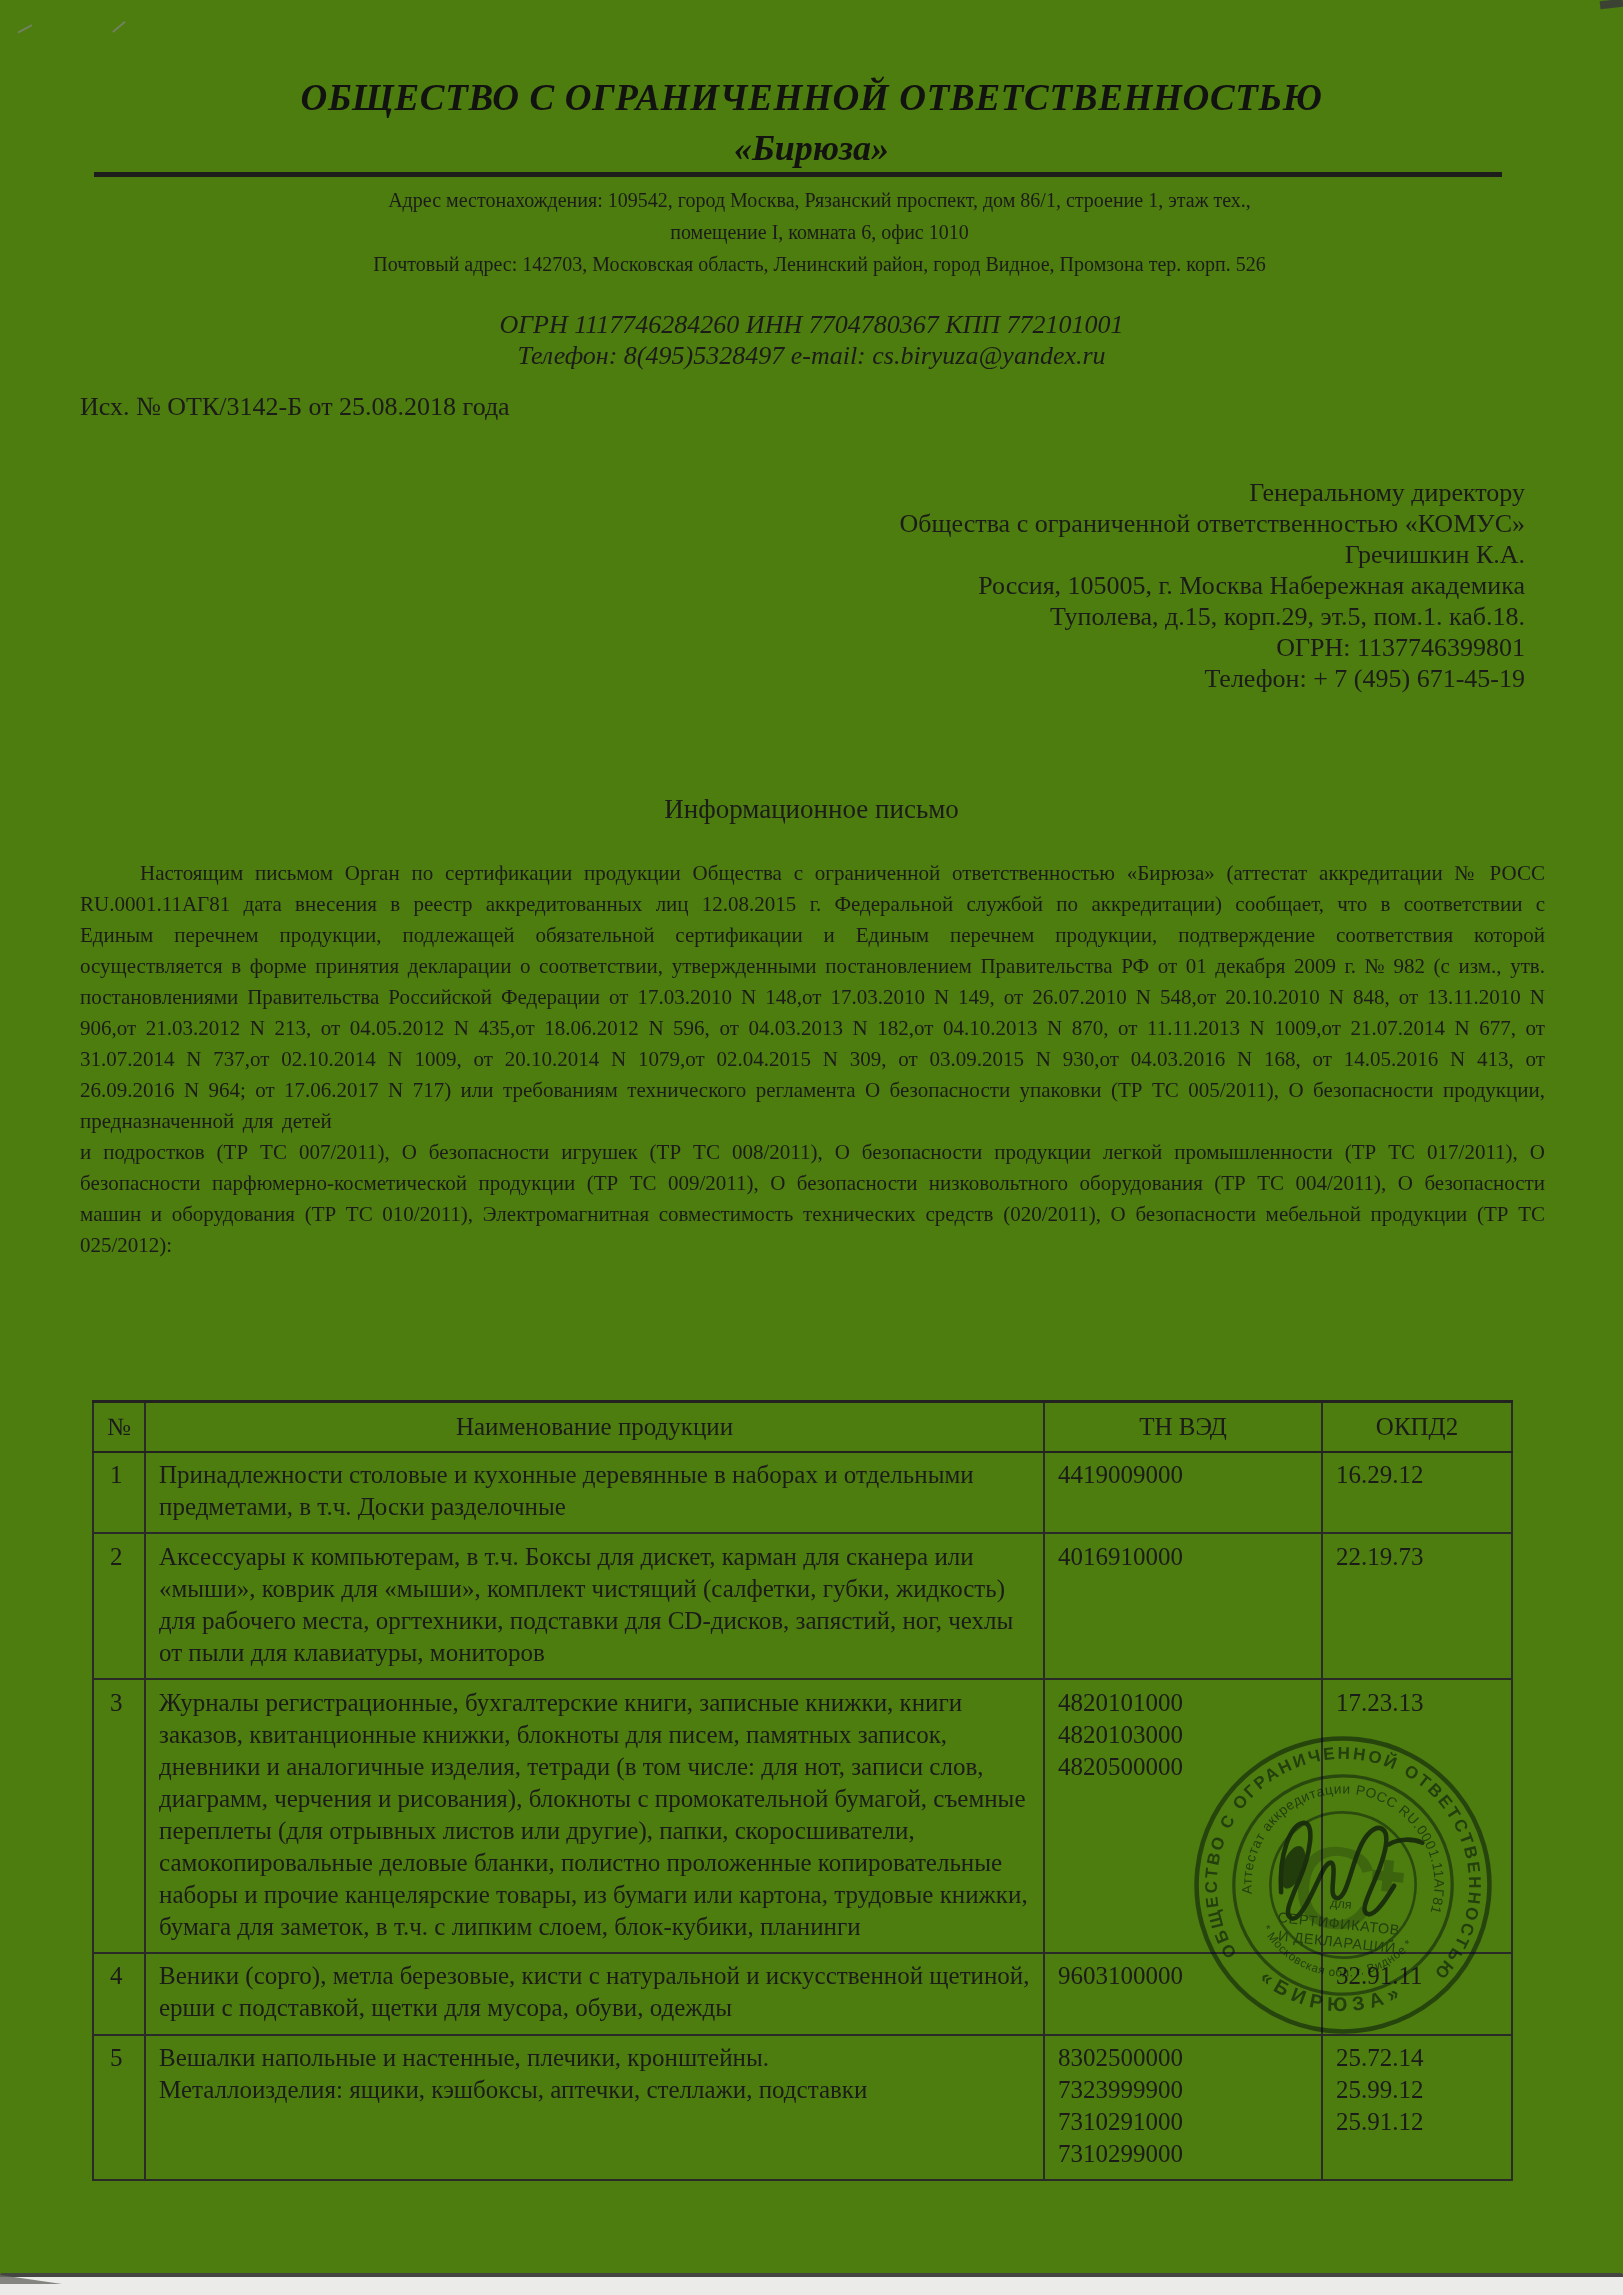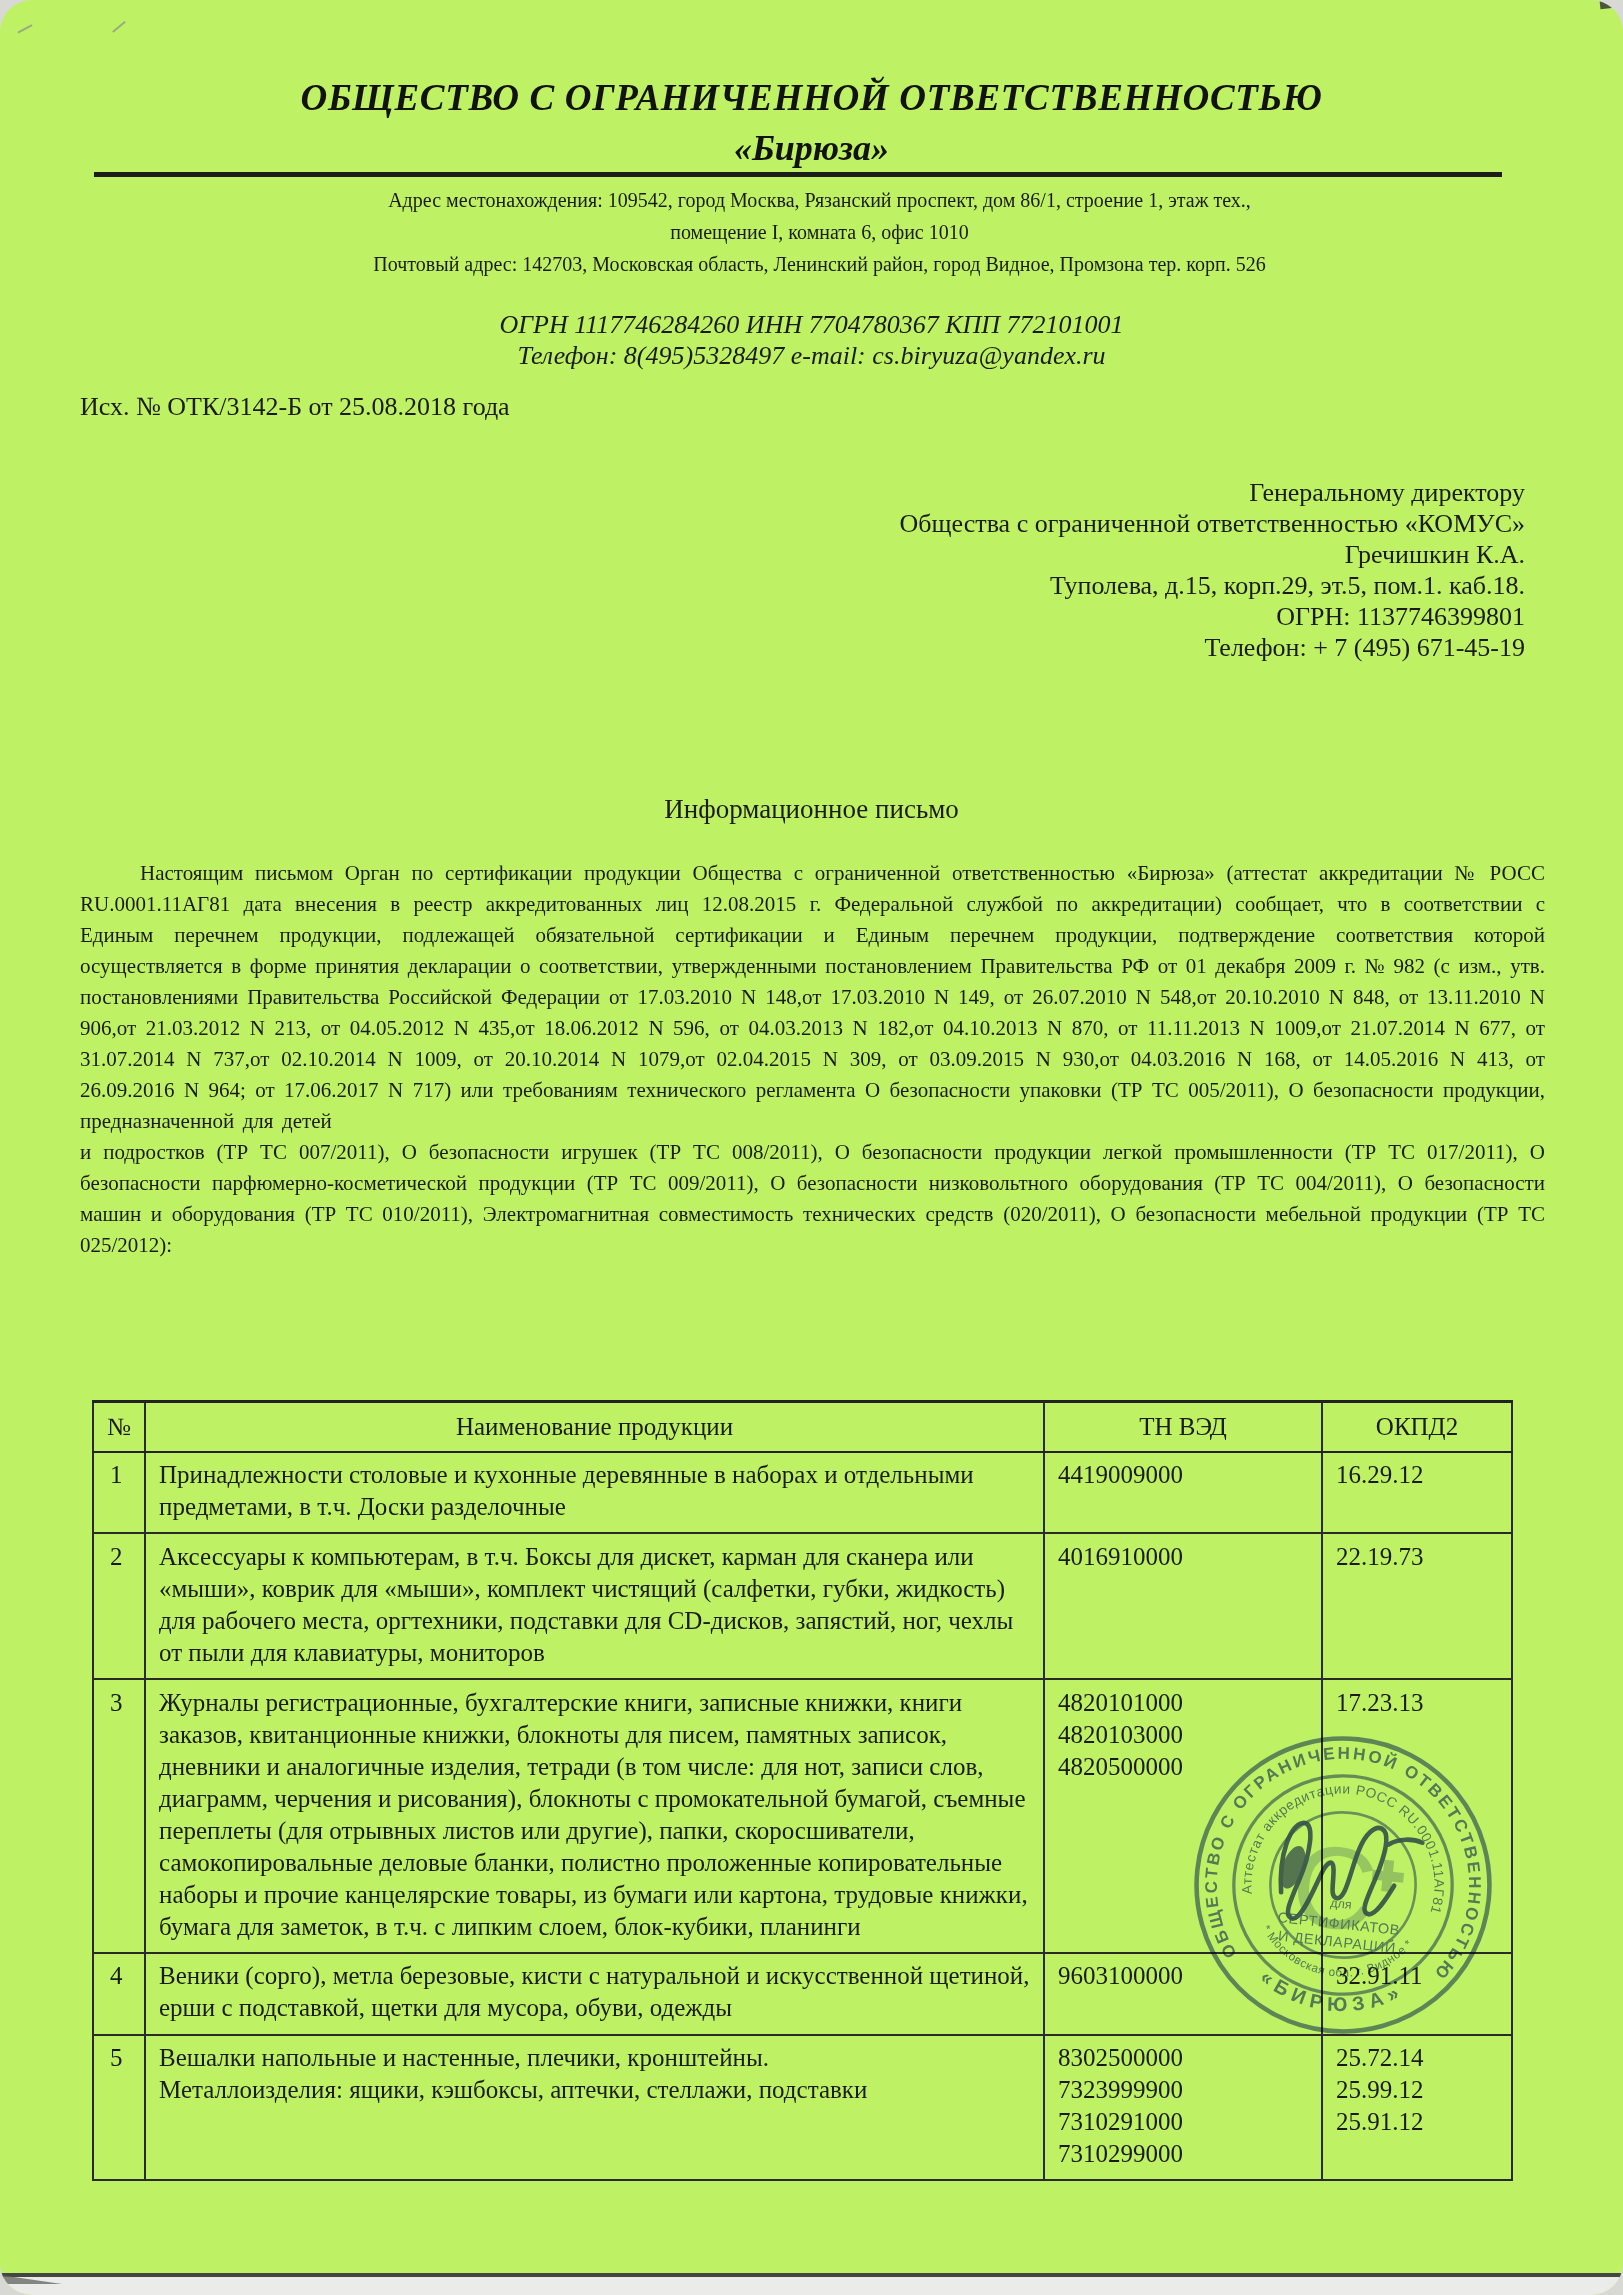--- a/index.html
+++ b/index.html
@@ -1,24 +1,23 @@
 <!DOCTYPE html>
 <html style="font-size:10.5px"><head>
 <meta charset="utf-8">
 <style>
   html,body{margin:0;padding:0;}
   body{background:#d8d8d4;}
   .page{
     position:relative;
     width:1623px;height:2295px;
-    background:#bef264;
+    background:#4d7c0f;
     overflow:hidden;
     font-family:"Liberation Serif","DejaVu Serif",serif;
     color:#1b1b19;
-    border-radius:32px;
   }
   .abs{position:absolute;}
   .center{left:0;width:1623px;text-align:center;}
 
   .title1{top:76px;font-size:37px;font-weight:bold;font-style:italic;letter-spacing:0.7px;color:#121210;}
   .title2{top:127px;font-size:36px;font-weight:bold;font-style:italic;color:#121210;}
   .rule{top:172px;left:94px;width:1408px;height:4.6px;background:#1d1d1b;}
 
   .addr{top:184px;font-size:20px;line-height:32px;margin-left:8px;}
   .ogrn{top:309px;font-size:26px;line-height:31px;font-style:italic;}
@@ -88,20 +87,21 @@
     <div>ОГРН 1117746284260 ИНН 7704780367 КПП 772101001</div>
     <div>Телефон: 8(495)5328497 e-mail: cs.biryuza@yandex.ru</div>
   </div>
 
   <div class="abs ref">Исх. № ОТК/3142-Б от 25.08.2018 года</div>
 
   <div class="abs recipient">
     <div>Генеральному директору</div>
     <div>Общества с ограниченной ответственностью «КОМУС»</div>
     <div>Гречишкин К.А.</div>
+    <div>Россия, 105005, г. Москва Набережная академика</div>
     <div>Туполева, д.15, корп.29, эт.5, пом.1. каб.18.</div>
     <div>ОГРН: 1137746399801</div>
     <div>Телефон: + 7 (495) 671-45-19</div>
   </div>
 
   <div class="abs center letter-title">Информационное письмо</div>
 
   <div class="abs body-text">
     <p class="first">Настоящим письмом Орган по сертификации продукции Общества с ограниченной ответственностью «Бирюза» (аттестат аккредитации № РОСС RU.0001.11АГ81 дата внесения в реестр аккредитованных лиц 12.08.2015 г. Федеральной службой по аккредитации) сообщает, что в соответствии с Единым перечнем продукции, подлежащей обязательной сертификации и Единым перечнем продукции, подтверждение соответствия которой осуществляется в форме принятия декларации о соответствии, утвержденными постановлением Правительства РФ от 01 декабря 2009 г. № 982 (с изм., утв. постановлениями Правительства Российской Федерации от 17.03.2010 N 148,от 17.03.2010 N 149, от 26.07.2010 N 548,от 20.10.2010 N 848, от 13.11.2010 N 906,от 21.03.2012 N 213, от 04.05.2012 N 435,от 18.06.2012 N 596, от 04.03.2013 N 182,от 04.10.2013 N 870, от 11.11.2013 N 1009,от 21.07.2014 N 677, от 31.07.2014 N 737,от 02.10.2014 N 1009, от 20.10.2014 N 1079,от 02.04.2015 N 309, от 03.09.2015 N 930,от 04.03.2016 N 168, от 14.05.2016 N 413, от 26.09.2016 N 964; от 17.06.2017 N 717) или требованиям технического регламента О безопасности упаковки (ТР ТС 005/2011), О безопасности продукции, предназначенной для детей</p>
     <p>и подростков (ТР ТС 007/2011), О безопасности игрушек (ТР ТС 008/2011), О безопасности продукции легкой промышленности (ТР ТС 017/2011), О безопасности парфюмерно-косметической продукции (ТР ТС 009/2011), О безопасности низковольтного оборудования (ТР ТС 004/2011), О безопасности машин и оборудования (ТР ТС 010/2011), Электромагнитная совместимость технических средств (020/2011), О безопасности мебельной продукции (ТР ТС 025/2012):</p>

